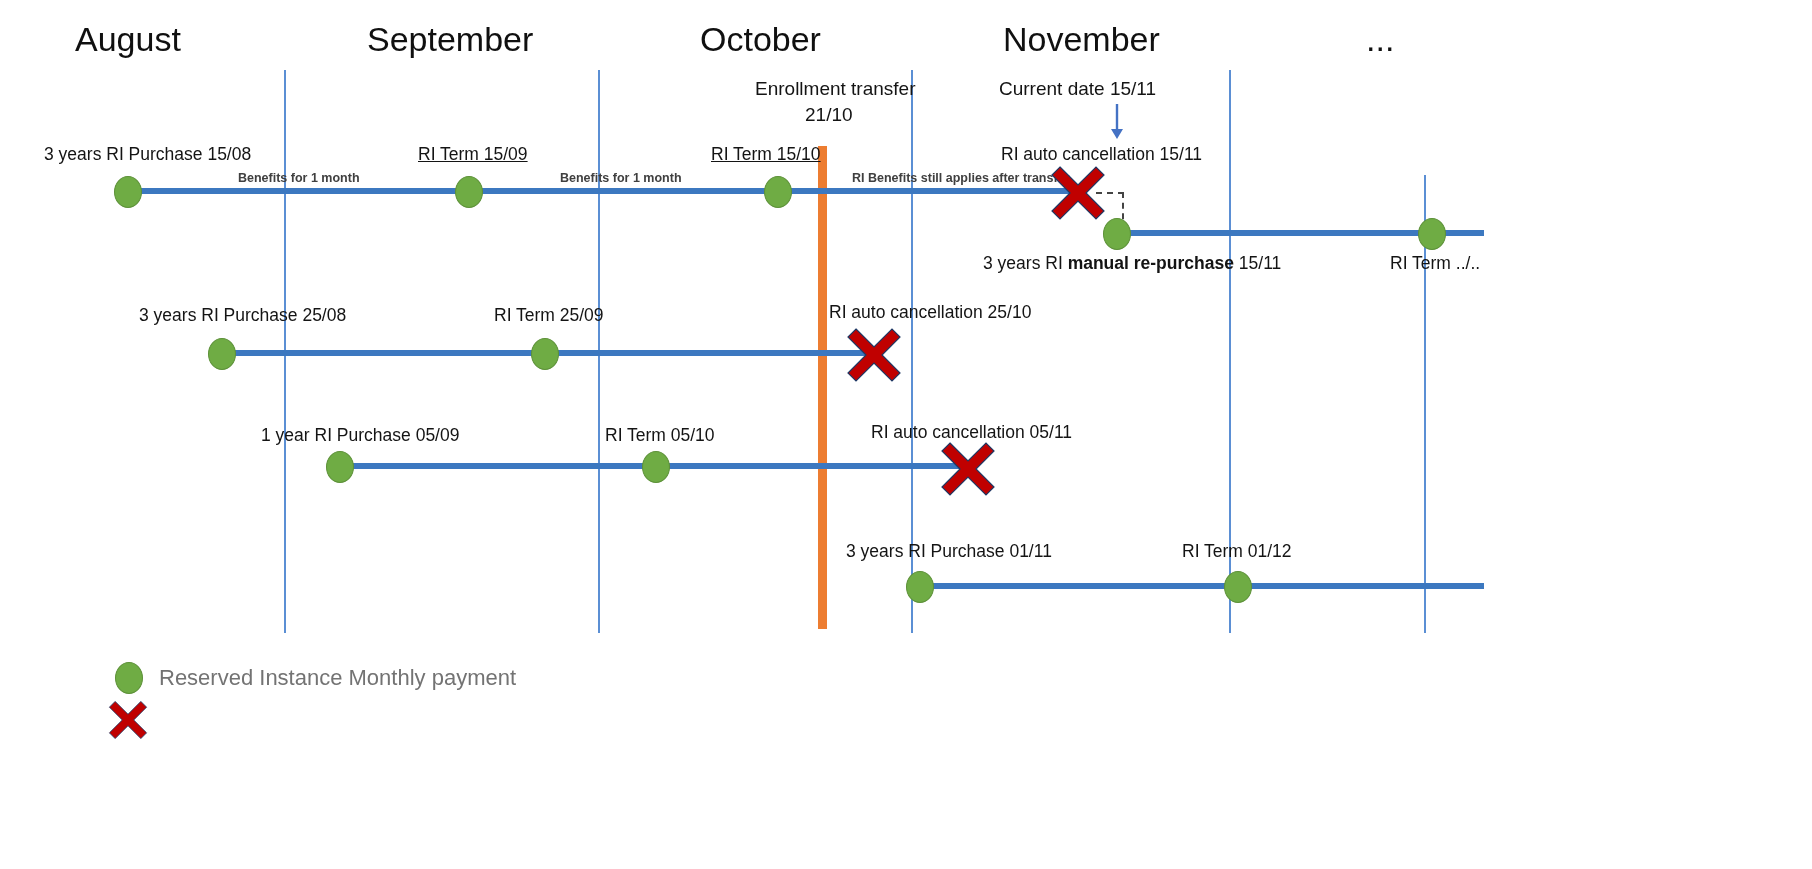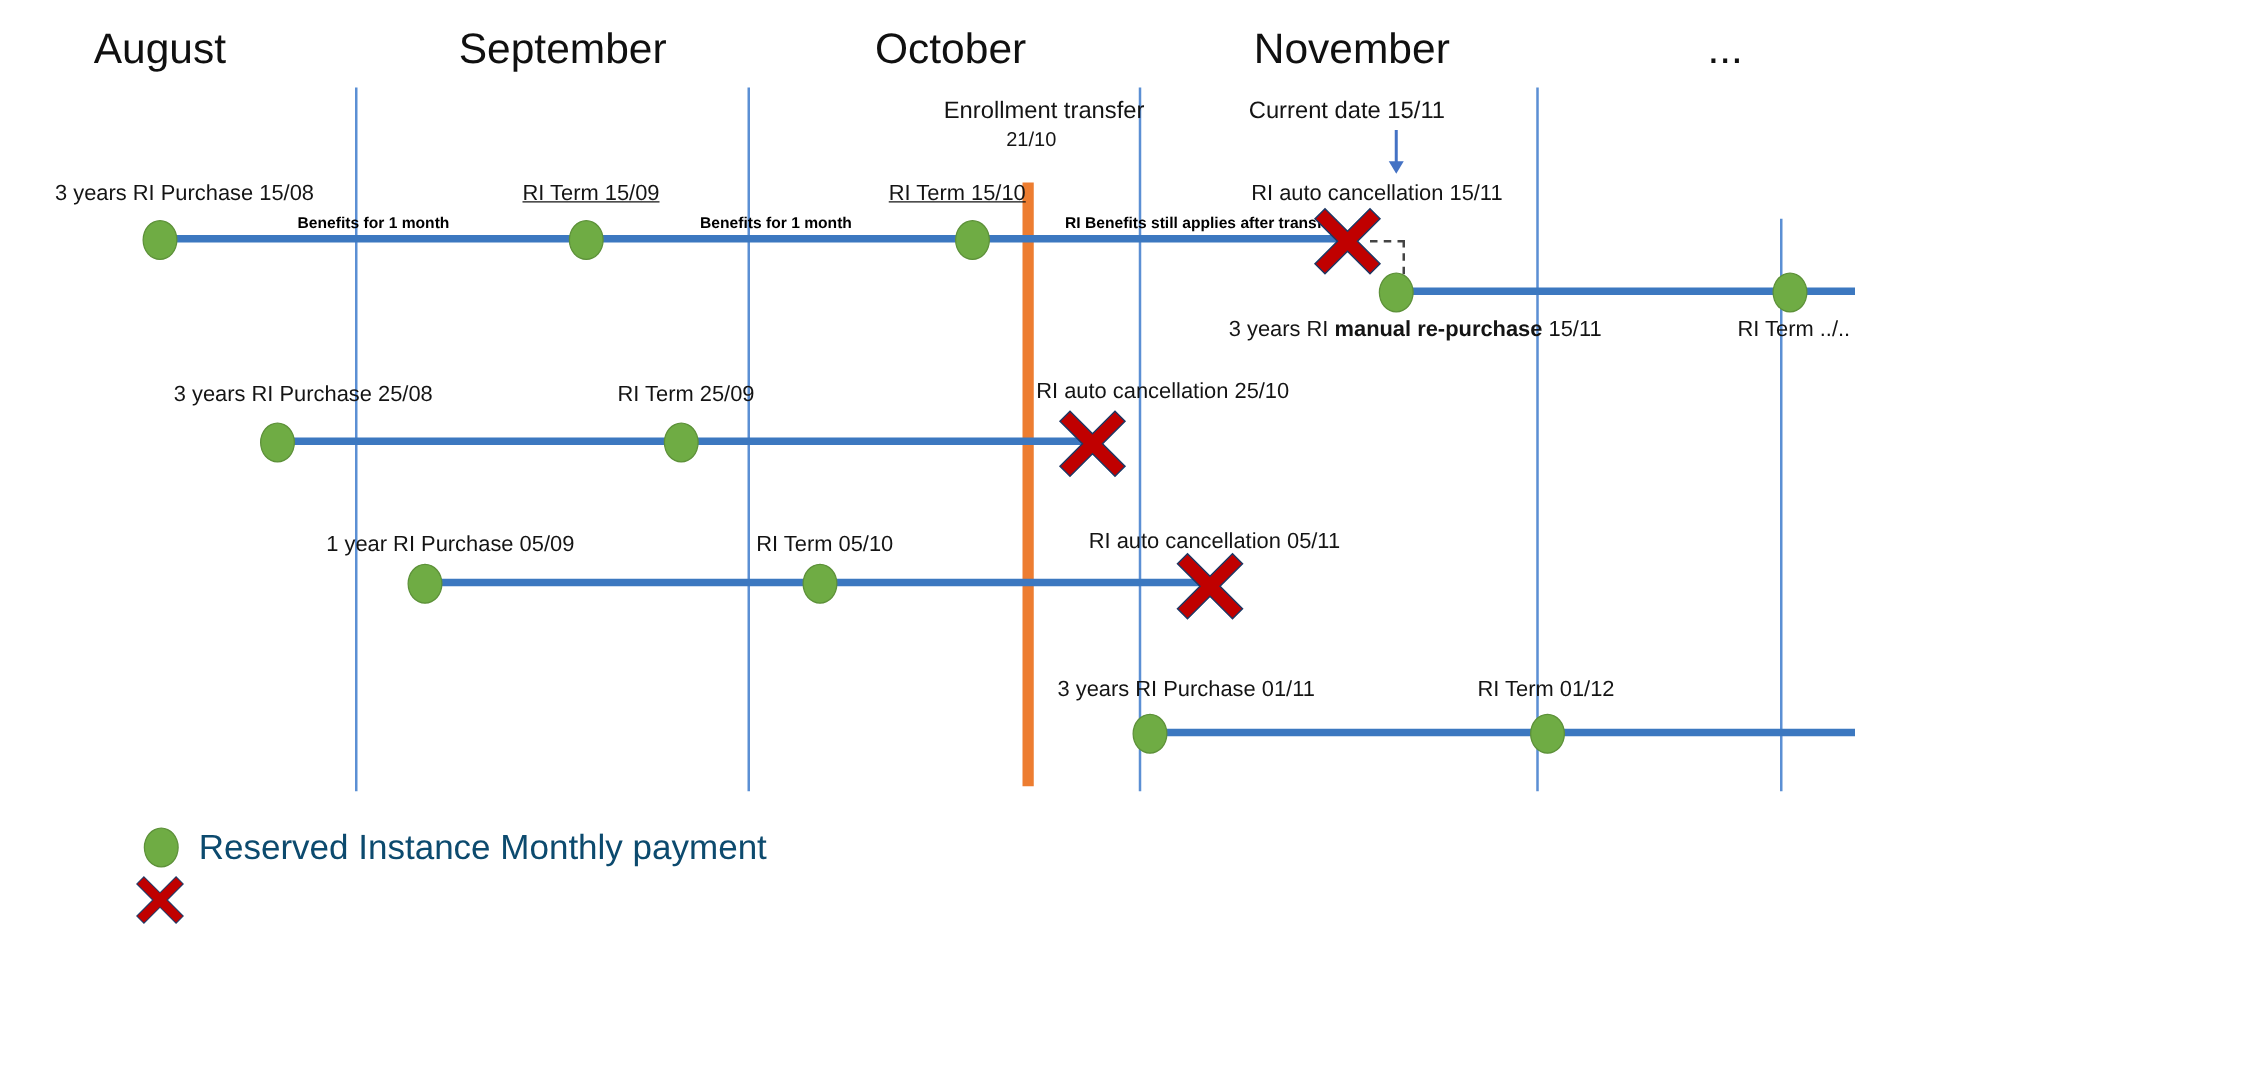--- a/index.html
+++ b/index.html
@@ -72,39 +72,39 @@
   .xmark svg { display:block; }
   .label {
     position: absolute;
     font-size: 17.5px;
     color: #141414;
     white-space: nowrap;
   }
   .label.small {
     font-size: 12.5px;
     font-weight: bold;
-    color: #000000;
+    color: #404040;
   }
   .label.bold-part b { font-weight: bold; }
   .arrow-down {
     position: absolute;
   }
   .dashed-conn {
     position: absolute;
     border-left: 2px dashed #555;
     border-top: 2px dashed #555;
   }
   .legend-row {
     position: absolute;
     display: flex;
     align-items: center;
   }
   .legend-text {
-    font-size: 28px;
-    color: #0c4a6e;
+    font-size: 22px;
+    color: #737373;
     white-space: nowrap;
   }
   .legend-dot {
     width: 26px;
     height: 30px;
     border-radius: 50%;
     background: #6FAC44;
     border: 1px solid #5d9139;
     margin-right: 16px;
     flex: none;
@@ -128,21 +128,21 @@
   <div class="ellipsis-label" style="left:1366px; top:20px;">...</div>
 
   <div class="gridline" style="left:284px; top:70px; height:563px;"></div>
   <div class="gridline" style="left:598px; top:70px; height:563px;"></div>
   <div class="gridline" style="left:911px; top:70px; height:563px;"></div>
   <div class="gridline" style="left:1229px; top:70px; height:563px;"></div>
   <div class="gridline" style="left:1424px; top:175px; height:458px;"></div>
 
   <div class="transfer-bar" style="left:818px; top:146px; height:483px;"></div>
   <div class="label" style="left:727px; top:78px; font-size:19px;margin-left:28px;">Enrollment transfer</div>
-  <div class="label" style="left:805px; top:104px; font-size:16px;">21/10</div>
+  <div class="label" style="left:805px; top:104px; font-size:19px;">21/10</div>
 
   <div class="label" style="left:999px; top:78px; font-size:19px;">Current date 15/11</div>
   <div class="arrow-down" style="left:1108px; top:104px;">
     <svg width="18" height="36" viewBox="0 0 18 36">
       <line x1="9" y1="0" x2="9" y2="26" stroke="#4472C4" stroke-width="2.4"></line>
       <polygon points="3,25 15,25 9,35" fill="#4472C4"></polygon>
     </svg>
   </div>
 
   <div class="label" style="left:44px; top:144px;">3 years RI Purchase 15/08</div>

